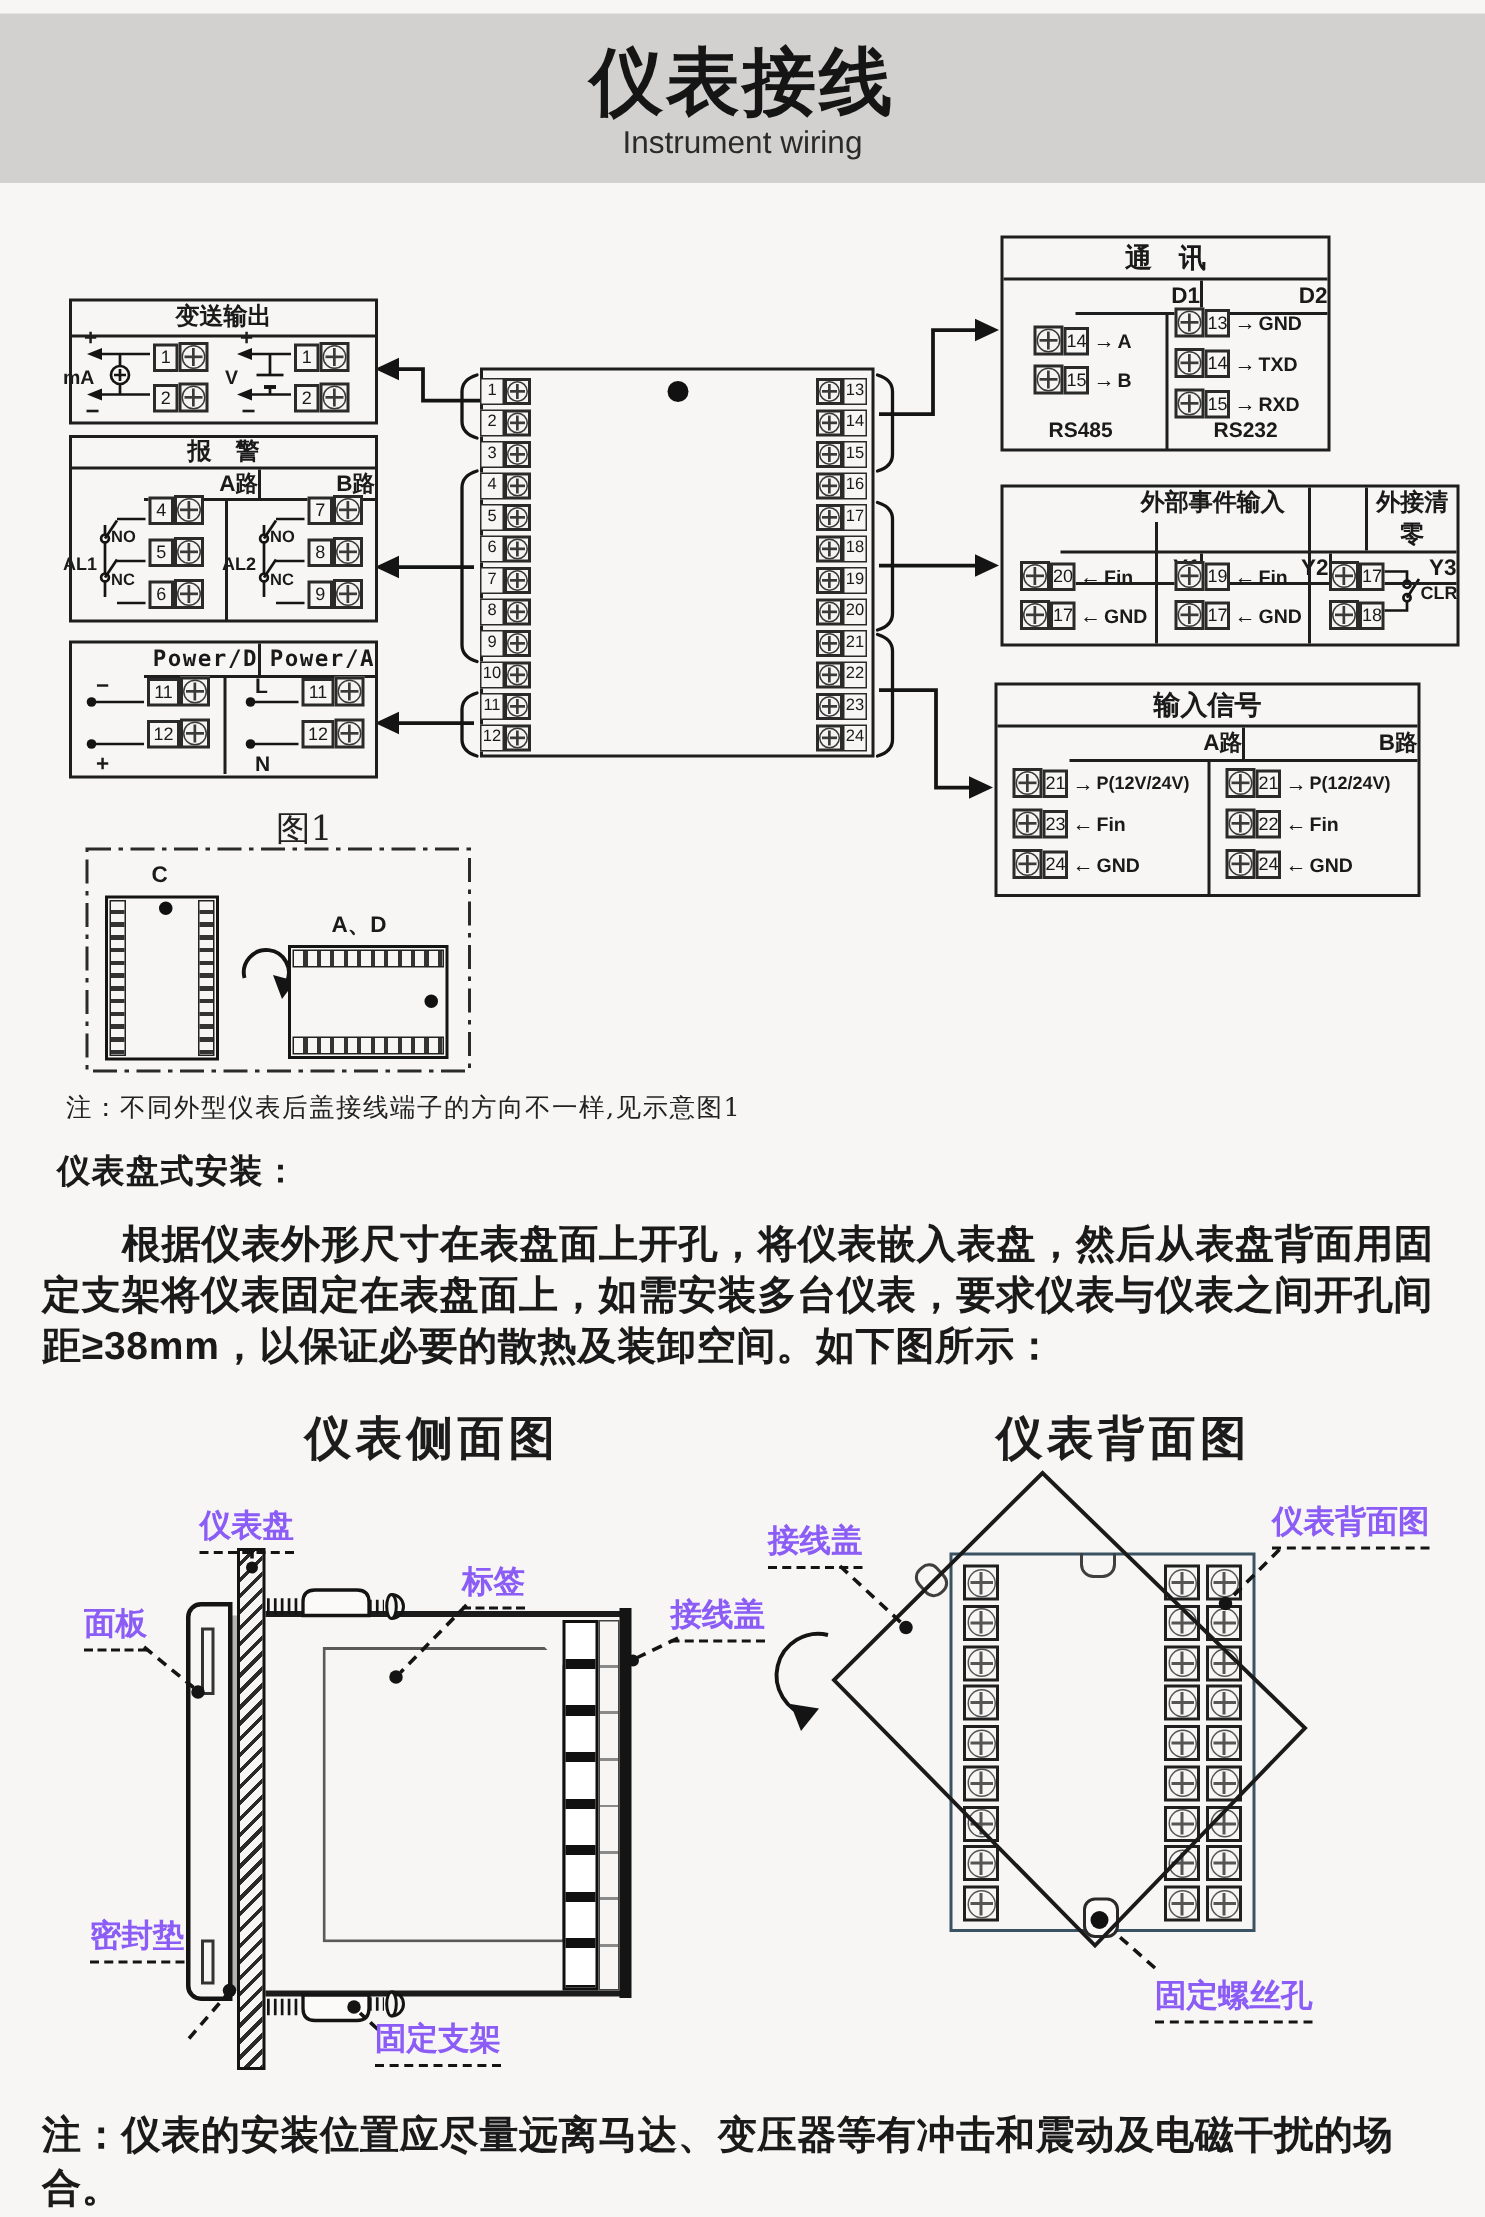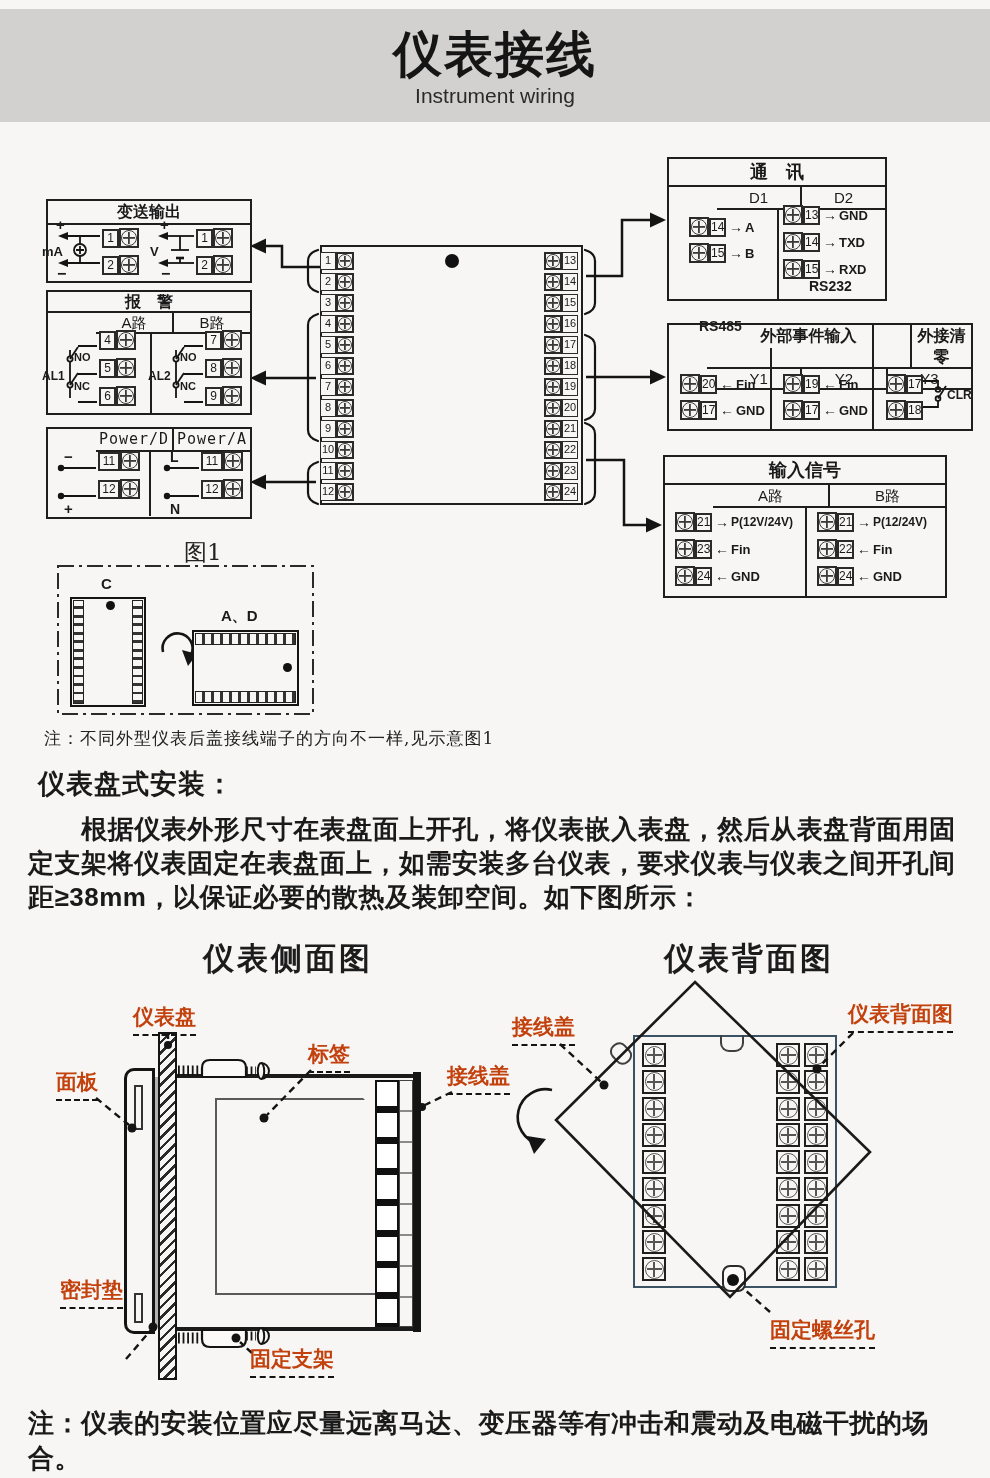--- a/index.html
+++ b/index.html
@@ -8,21 +8,21 @@
   
   .hdr-band{position:absolute;left:0;top:9px;width:990px;height:113px;background:#d3d1d0;}
   .hdr-title{position:absolute;left:0;top:22px;width:990px;text-align:center;
              font-size:49px;font-weight:bold;letter-spacing:2px;color:#151515;}
   .hdr-sub{position:absolute;left:0;top:84px;width:990px;text-align:center;
            font-size:21px;color:#2a2a2a;}
   
   .box{position:absolute;border:2.5px solid #1e1e1e;box-sizing:border-box;}
   .box-title{white-space:pre;border-bottom:2px solid #1e1e1e;text-align:center;
              font-weight:bold;font-size:16px;line-height:22px;height:22px;overflow:hidden;}
-  .subrow{display:flex;border-bottom:2px solid #1e1e1e;font-weight:normal;font-size:15px;text-align:center;margin-left:48px;}
+  .subrow{display:flex;border-bottom:2px solid #1e1e1e;font-weight:bold;font-size:15px;text-align:right;margin-left:48px;}
   .subrow>div{flex:1;line-height:21px;height:21px;}
   .subrow>div+div{border-left:2px solid #1e1e1e;}
   .vdiv{position:absolute;width:0;border-left:2px solid #1e1e1e;}
   
   .trow{position:absolute;display:flex;align-items:center;}
   .ncell{box-sizing:border-box;border:2px solid #2a2a2a;background:#f7f6f5;
          width:17px;height:19px;font-size:12px;line-height:15px;text-align:center;}
   .screw{position:relative;box-sizing:border-box;width:20px;height:20px;border:2px solid #2a2a2a;background:#f5f4f2;flex:0 0 auto;}
   .screw::before{content:"";position:absolute;inset:0px;border:1.6px solid #3a3a3a;border-radius:50%;}
   .screw::after{content:"";position:absolute;inset:2px;
@@ -44,27 +44,27 @@
   .figcap{position:absolute;font-family:"DejaVu Serif",serif;font-size:23px;color:#222;}
   .case{position:absolute;border:2.5px solid #141414;box-sizing:border-box;background:#f7f6f5;}
   .strip-v{position:absolute;top:1px;bottom:1px;width:11px;border:1.5px solid #222;box-sizing:border-box;
            background:repeating-linear-gradient(180deg,#f7f6f5 0 5.5px,#333 5.5px 8.5px);}
   .strip-h{position:absolute;left:1px;right:1px;height:12px;border:1.5px solid #222;box-sizing:border-box;
            background:repeating-linear-gradient(90deg,#f7f6f5 0 6px,#333 6px 9px);}
   .case-label{position:absolute;font-size:15px;font-weight:bold;}
   .bdot{position:absolute;border-radius:50%;background:#111;}
   
   .note-serif{position:absolute;font-family:"DejaVu Serif",serif;font-size:17px;color:#222;letter-spacing:1px;}
-  .sec-head{position:absolute;font-size:27px;font-weight:bold;letter-spacing:1px;text-align:right;}
+  .sec-head{position:absolute;font-size:22px;font-weight:bold;letter-spacing:1px;text-align:right;}
   .para{position:absolute;font-size:26px;font-weight:bold;line-height:34px;text-indent:2.05em;letter-spacing:0.5px;}
   .note-bold{position:absolute;font-size:26px;font-weight:bold;letter-spacing:0.5px;}
   .dia-title{position:absolute;font-family:"DejaVu Serif",serif;font-weight:bold;font-size:31px;letter-spacing:3px;color:#1c1c1c;}
   
   .callout{position:absolute;font-size:21px;font-weight:bold;border-bottom:2.5px dashed #141414;
-           padding-bottom:3px;white-space:nowrap;color:#c2410c;}
+           padding-bottom:3px;white-space:nowrap;color:#8b5cf6;}
   
   .wall{position:absolute;left:158px;top:1032px;width:19px;height:348px;border:2px solid #141414;box-sizing:border-box;
         background:repeating-linear-gradient(135deg,#f7f6f5 0 5px,#2a2a2a 5px 7.5px);}
   .gasket{position:absolute;left:151px;top:1077px;width:7px;height:250px;background:#b5b2af;}
   .fpanel{position:absolute;left:124px;top:1068px;width:31px;height:266px;border:3px solid #141414;
           border-radius:10px 0 0 10px;box-sizing:border-box;background:#f7f6f5;}
   .fslot{position:absolute;width:9px;border:2px solid #333;box-sizing:border-box;background:#f7f6f5;}
   .bodyline{position:absolute;background:#1b1b1b;}
   .lblrect{position:absolute;left:215px;top:1098px;width:162px;height:197px;border:2px solid #5a5a5a;box-sizing:border-box;
            clip-path:polygon(0 0,calc(100% - 14px) 0,100% 14px,100% 100%,0 100%);}
@@ -399,21 +399,21 @@
       <div class="ncell">14</div>
       <span class="dir">→</span>
       <span class="wlabel">A</span>
     </div>
     <div class="trow" style="left:20px;top:84px;">
       <div class="screw"></div>
       <div class="ncell">15</div>
       <span class="dir">→</span>
       <span class="wlabel">B</span>
     </div>
-    <div class="caption" style="left:30px;top:119px;font-size:14px;margin-top:40px;">RS485</div>
+    <div class="caption" style="left:30px;top:119px;font-size:14px;">RS485</div>
     <div class="trow" style="left:114px;top:46px;">
       <div class="screw"></div>
       <div class="ncell">13</div>
       <span class="dir">→</span>
       <span class="wlabel">GND</span>
     </div>
     <div class="trow" style="left:114px;top:73px;">
       <div class="screw"></div>
       <div class="ncell">14</div>
       <span class="dir">→</span>

